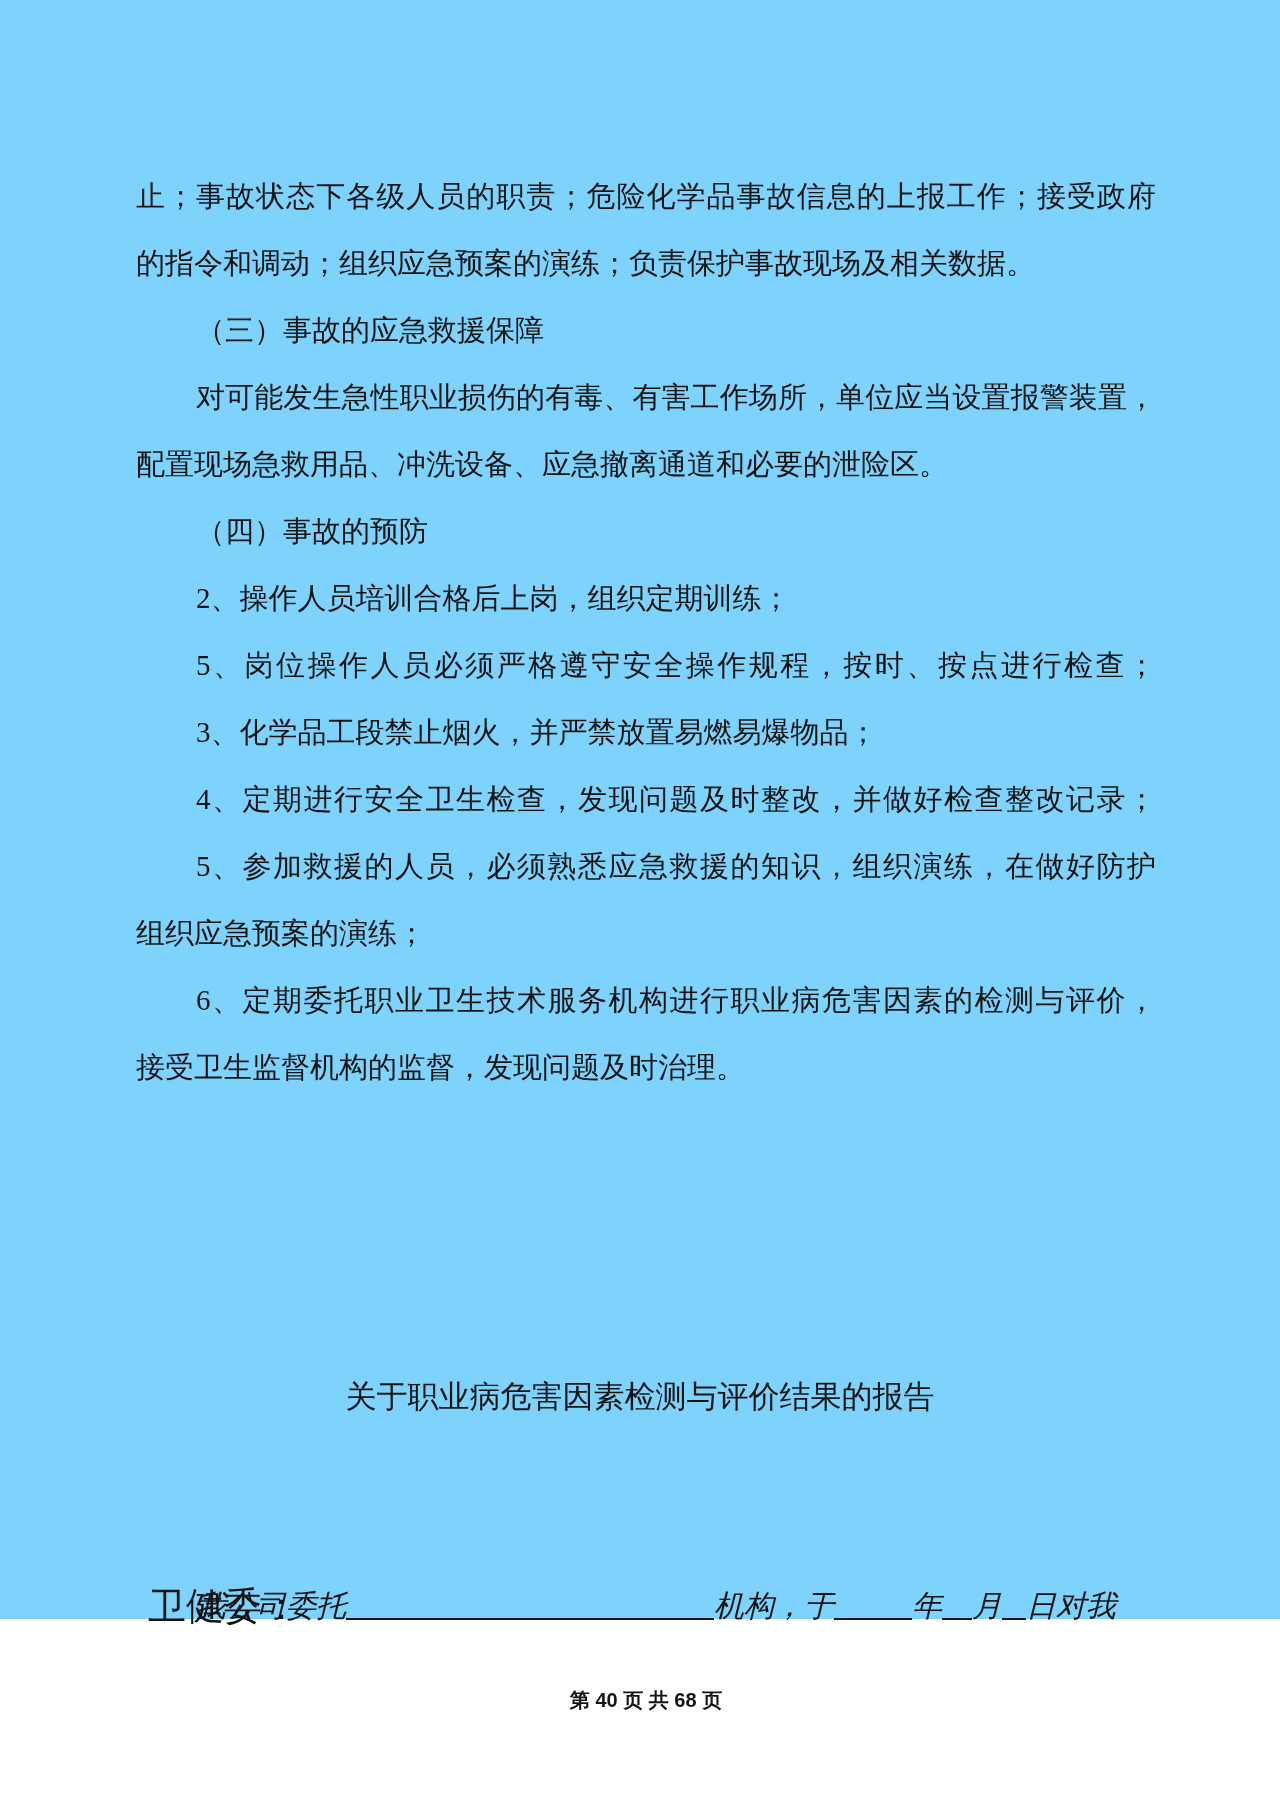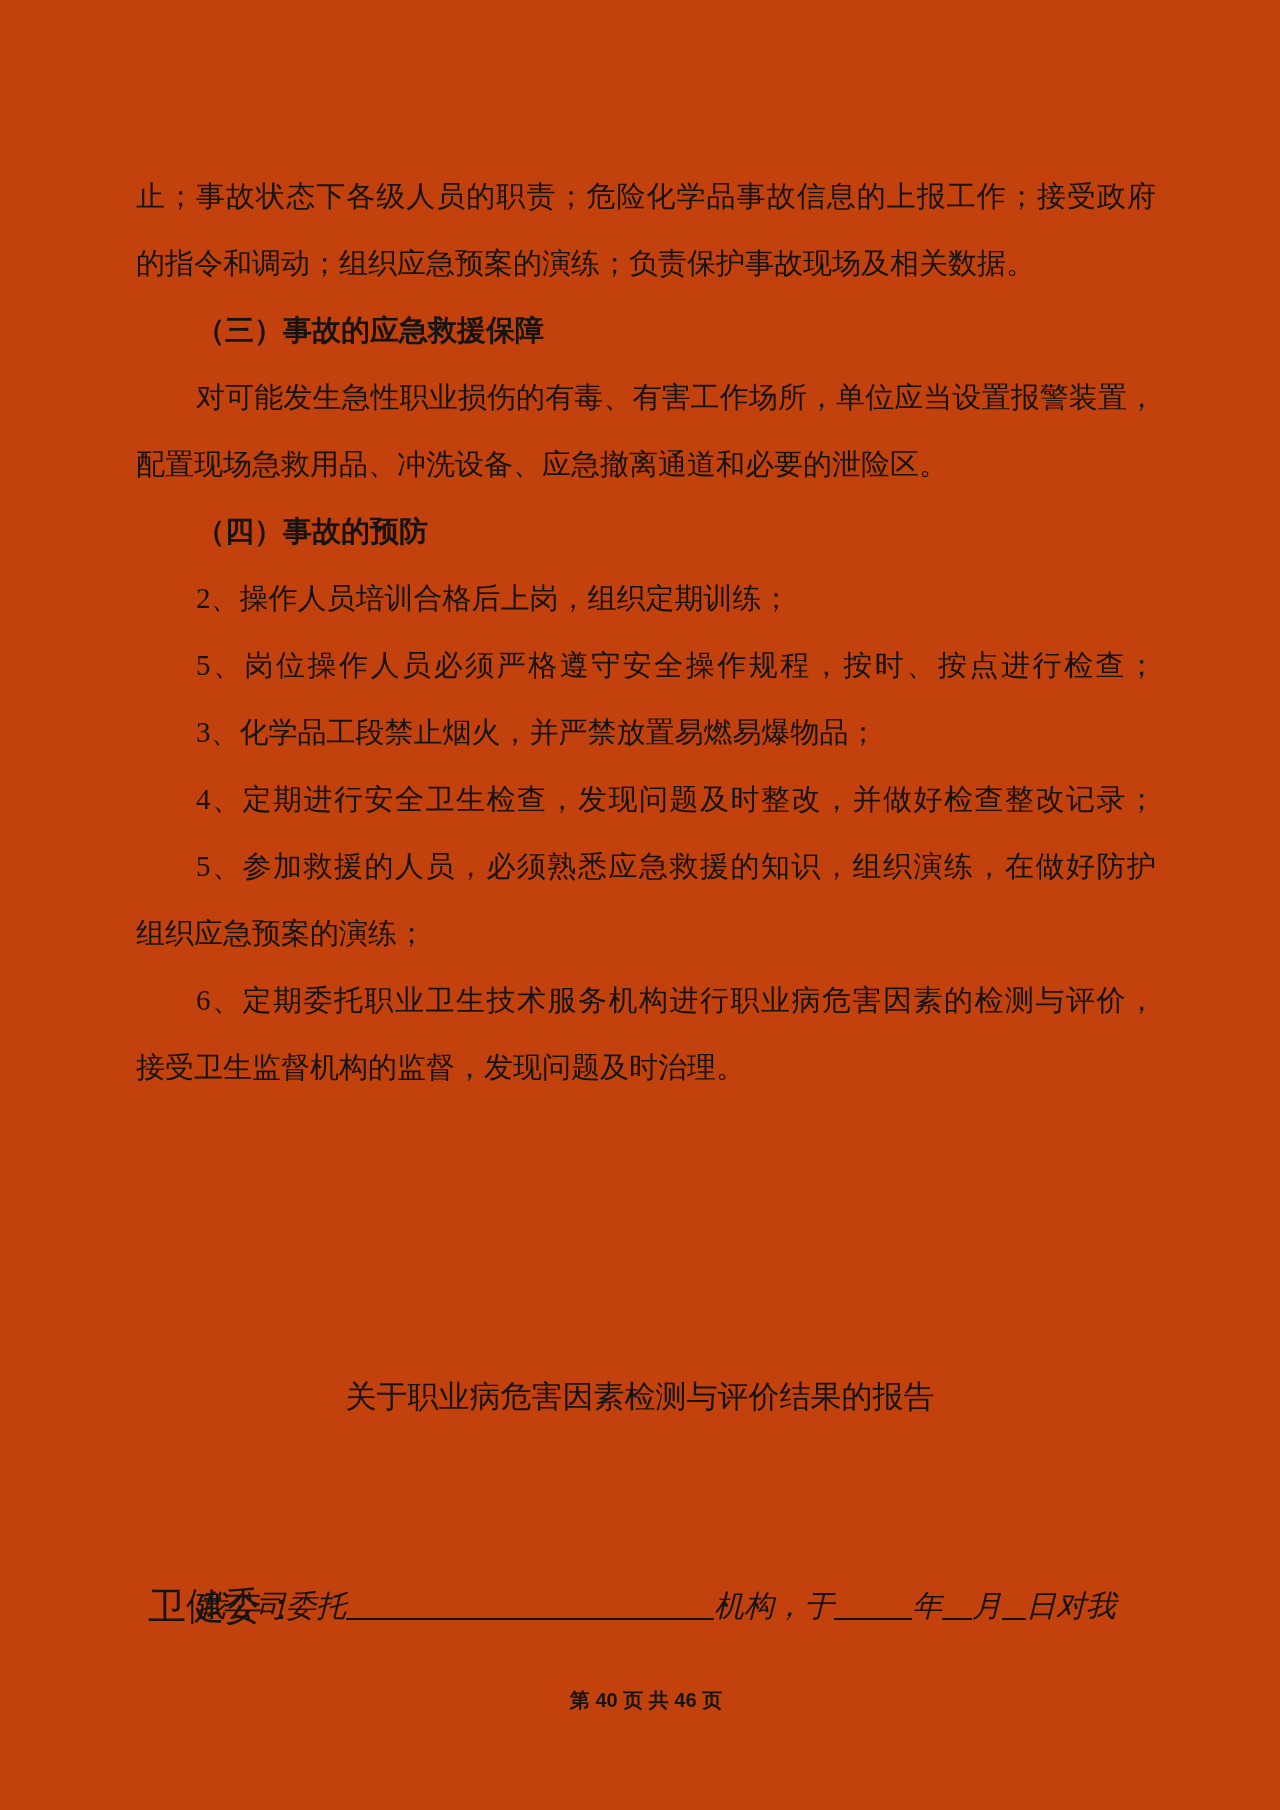--- a/index.html
+++ b/index.html
@@ -12,22 +12,22 @@
     background: #ffffff;
     position: relative;
     font-family: "Liberation Serif", "DejaVu Serif", serif;
     color: #141414;
     overflow: hidden;
   }
   .page {
     position: absolute;
     left: 0; top: 0;
     width: 1280px;
-    height: 1810px;
-    background: #c2410c;
+    height: 1619px;
+    background: #7dd3fc;
   }
   
   .body-text {
     position: absolute;
     left: 136px;
     top: 163px;
     width: 1020px;
   }
   .ln {
     height: 67px;
@@ -43,21 +43,21 @@
     overflow: hidden;
   }
   .ln.indent {
     padding-left: 60px;
   }
   .ln.full.indent {
     padding-left: 0;
     text-indent: 60px;
   }
   .ln.bold {
-    font-weight: bold;
+    font-weight: normal;
   }
   
   .report-title {
     position: absolute;
     left: 0;
     top: 1372px;
     width: 1280px;
     text-align: center;
     font-size: 31px;
     line-height: 50px;
@@ -130,15 +130,15 @@
   </div>
 
   <div class="report-title">关于职业病危害因素检测与评价结果的报告</div>
 
   <div class="salutation">卫健委：</div>
 
   <div class="form-line">
     <span>我公司委托</span><span class="blank u1"></span><span>机构，于</span><span class="blank u2"></span><span>年</span><span class="blank u3"></span><span>月</span><span class="blank u4"></span><span>日对我</span>
   </div>
 
-  <div class="footer">第 40 页 共 46 页</div>
+  <div class="footer">第 40 页 共 68 页</div>
 
 </div>
 
 </body></html>

